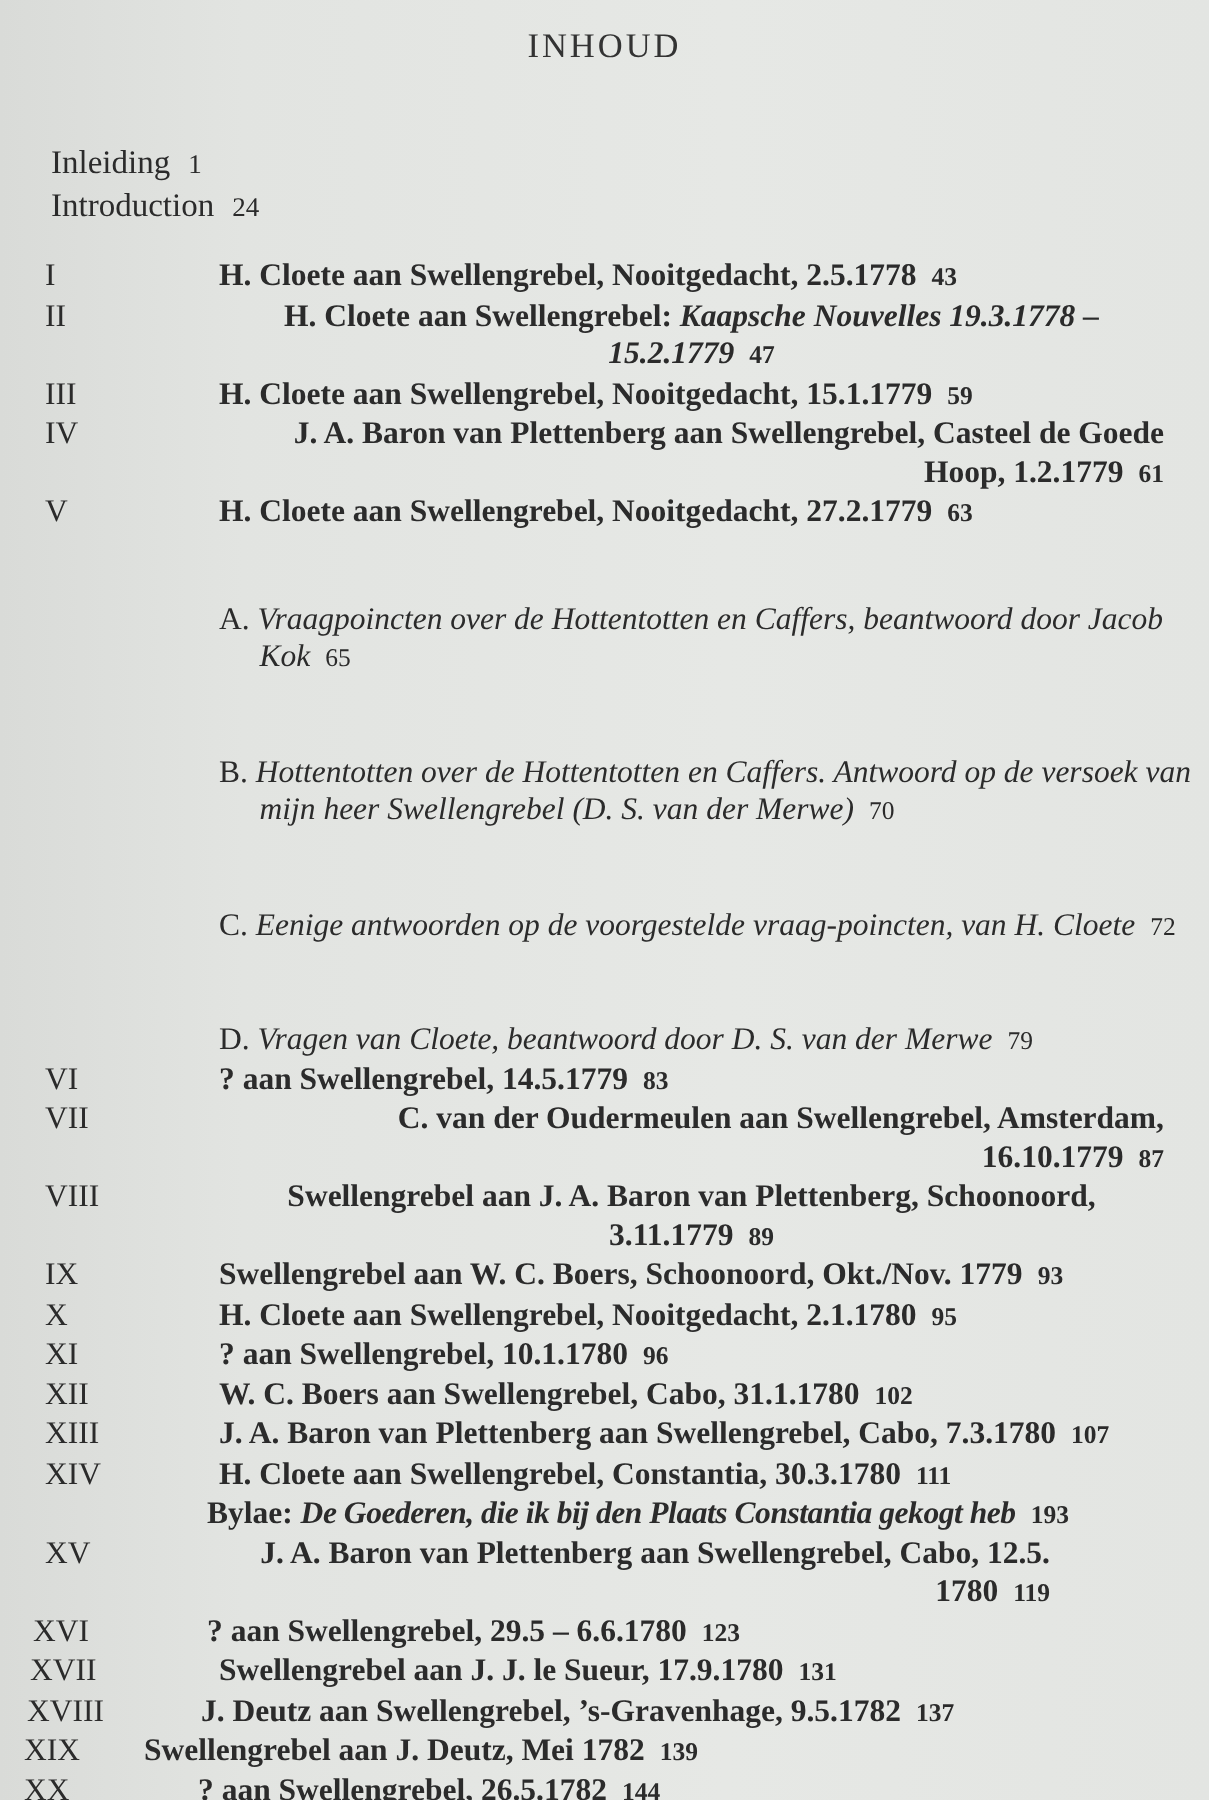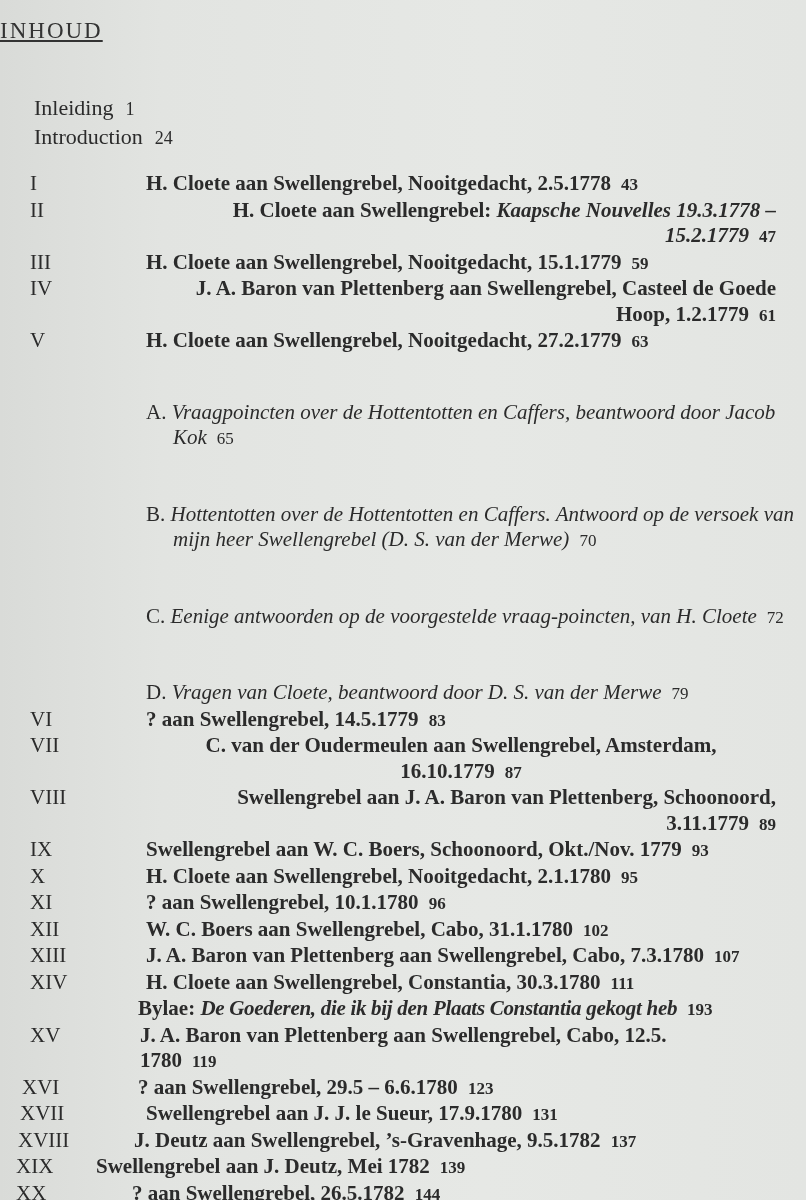--- a/index.html
+++ b/index.html
@@ -5,22 +5,22 @@
   html, body { margin: 0; padding: 0; }
   body {
     width: 806px; height: 1200px; overflow: hidden;
     background: linear-gradient(90deg, #d9dbd8 0%, #e2e4e1 20%, #e6e8e5 60%, #e3e5e2 100%);
     font-family: "Liberation Serif", "DejaVu Serif", serif;
     color: #2b2b2b;
     position: relative;
   }
   .page { position: absolute; left: 0; top: 0; width: 806px; height: 1200px; }
   .title {
-    position: absolute; top: 18px; left: 0; width: 806px; text-align: left;
-    font-size: 23px; letter-spacing: 2px; color: #333; text-decoration: underline;
+    position: absolute; top: 18px; left: 0; width: 806px; text-align: center;
+    font-size: 23px; letter-spacing: 2px; color: #333;
   }
   .intro { position: absolute; left: 34px; top: 94px; font-size: 22px; line-height: 27px; }
   .intro .pg { margin-left: 12px; font-size: 18px; }
   .toc { position: absolute; left: 0; top: 171px; width: 806px; }
   .entry { position: relative; font-size: 21px; line-height: 25.5px; }
   .num { position: absolute; left: 30px; top: 0; }
   .body { margin-left: 146px; width: 630px; text-align: justify; font-weight: bold; }
   .sub { margin-left: 146px; width: 630px; padding-left: 27px; text-indent: -27px; text-align: justify; margin-top: 45px; }
   .pg { font-size: 17px; margin-left: 10px; }
   i { font-style: italic; }
@@ -39,21 +39,21 @@
 
   <div class="toc">
 
     <div class="entry">
       <span class="num">I</span>
       <div class="body"><span>H. Cloete aan Swellengrebel, Nooitgedacht, 2.5.1778</span><span class="pg">43</span></div>
     </div>
 
     <div class="entry">
       <span class="num">II</span>
-      <div class="body" style="text-align:right"><span>H. Cloete aan Swellengrebel: </span><i>Kaapsche Nouvelles 19.3.1778 – 15.2.1779</i><span class="pg">47</span></div>
+      <div class="body" style="text-align:center"><span>H. Cloete aan Swellengrebel: </span><i>Kaapsche Nouvelles 19.3.1778 – 15.2.1779</i><span class="pg">47</span></div>
     </div>
 
     <div class="entry">
       <span class="num">III</span>
       <div class="body"><span>H. Cloete aan Swellengrebel, Nooitgedacht, 15.1.1779</span><span class="pg">59</span></div>
     </div>
 
     <div class="entry">
       <span class="num">IV</span>
       <div class="body" style="text-align:right"><span>J. A. Baron van Plettenberg aan Swellengrebel, Casteel de Goede Hoop, 1.2.1779</span><span class="pg">61</span></div>
@@ -79,26 +79,26 @@
       <div class="sub" style="text-align:left"><span>D.</span> <i>Vragen van Cloete</i><i>, beantwoord door D. S. van der Merwe</i><span class="pg">79</span></div>
     </div>
 
     <div class="entry">
       <span class="num">VI</span>
       <div class="body"><span>? aan Swellengrebel, 14.5.1779</span><span class="pg">83</span></div>
     </div>
 
     <div class="entry">
       <span class="num">VII</span>
-      <div class="body" style="text-align:center"><span>C. van der Oudermeulen aan Swellengrebel, Amsterdam, 16.10.1779</span><span class="pg">87</span></div>
+      <div class="body" style="text-align:right"><span>C. van der Oudermeulen aan Swellengrebel, Amsterdam, 16.10.1779</span><span class="pg">87</span></div>
     </div>
 
     <div class="entry">
       <span class="num">VIII</span>
-      <div class="body" style="text-align:right"><span>Swellengrebel aan J. A. Baron van Plettenberg, Schoonoord, 3.11.1779</span><span class="pg">89</span></div>
+      <div class="body" style="text-align:center"><span>Swellengrebel aan J. A. Baron van Plettenberg, Schoonoord, 3.11.1779</span><span class="pg">89</span></div>
     </div>
 
     <div class="entry">
       <span class="num">IX</span>
       <div class="body" style="text-align:left"><span>Swellengrebel aan W. C. Boers, Schoonoord, Okt./Nov. 1779</span><span class="pg">93</span></div>
     </div>
 
     <div class="entry">
       <span class="num">X</span>
       <div class="body"><span>H. Cloete aan Swellengrebel, Nooitgedacht, 2.1.1780</span><span class="pg">95</span></div>
@@ -122,21 +122,21 @@
     <div class="entry">
       <span class="num">XIV</span>
       <div class="body"><span>H. Cloete aan Swellengrebel, Constantia, 30.3.1780</span><span class="pg">111</span></div>
     </div>
     <div class="entry">
       <div class="body" style="margin-left:138px;width:650px"><span>Bylae: </span><i style="letter-spacing:-0.3px">De Goederen, die ik bij den Plaats Constantia gekogt heb</i><span class="pg">193</span></div>
     </div>
 
     <div class="entry">
       <span class="num">XV</span>
-      <div class="body" style="margin-left:140px;width:560px;text-align:left"><span>J. A. Baron van Plettenberg aan Swellengrebel, Cabo, 12.5. 1780</span><span class="pg">119</span></div>
+      <div class="body" style="margin-left:140px;width:560px;text-align:right"><span>J. A. Baron van Plettenberg aan Swellengrebel, Cabo, 12.5. 1780</span><span class="pg">119</span></div>
     </div>
 
     <div class="entry">
       <span class="num" style="left:22px">XVI</span>
       <div class="body" style="margin-left:138px"><span>? aan Swellengrebel, 29.5 – 6.6.1780</span><span class="pg">123</span></div>
     </div>
 
     <div class="entry">
       <span class="num" style="left:20px">XVII</span>
       <div class="body" style=""><span>Swellengrebel aan J. J. le Sueur, 17.9.1780</span><span class="pg">131</span></div>

